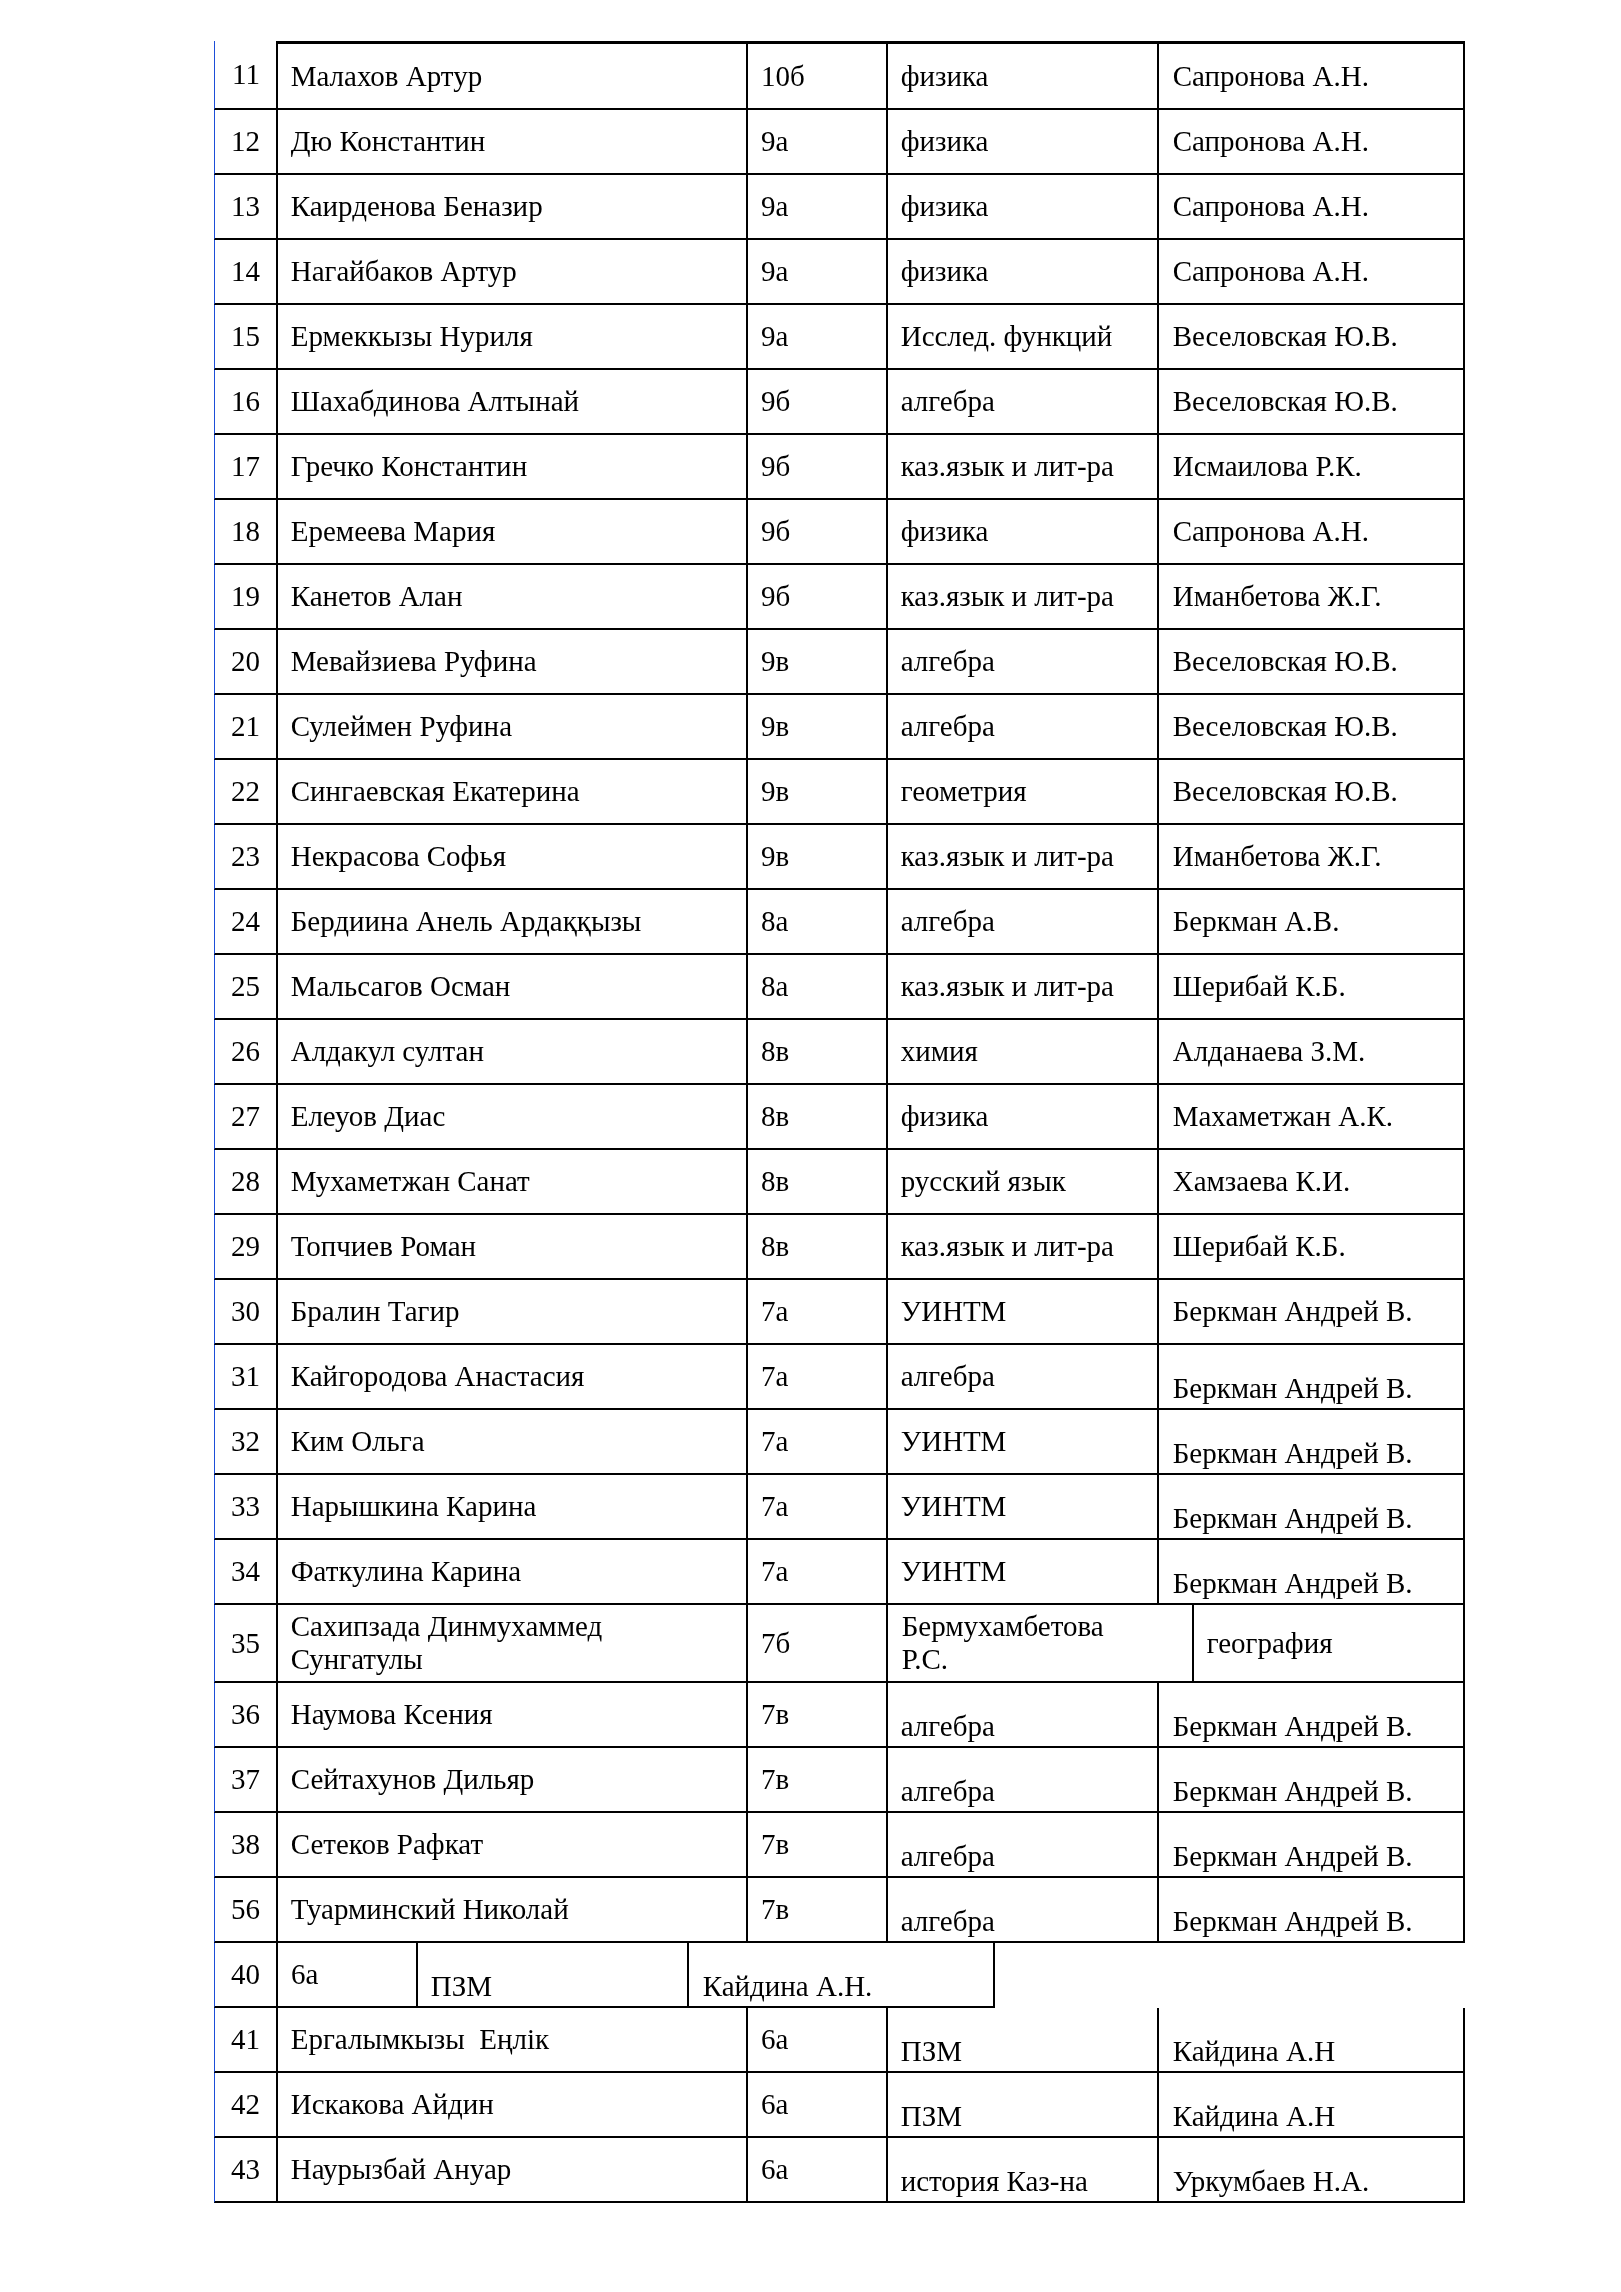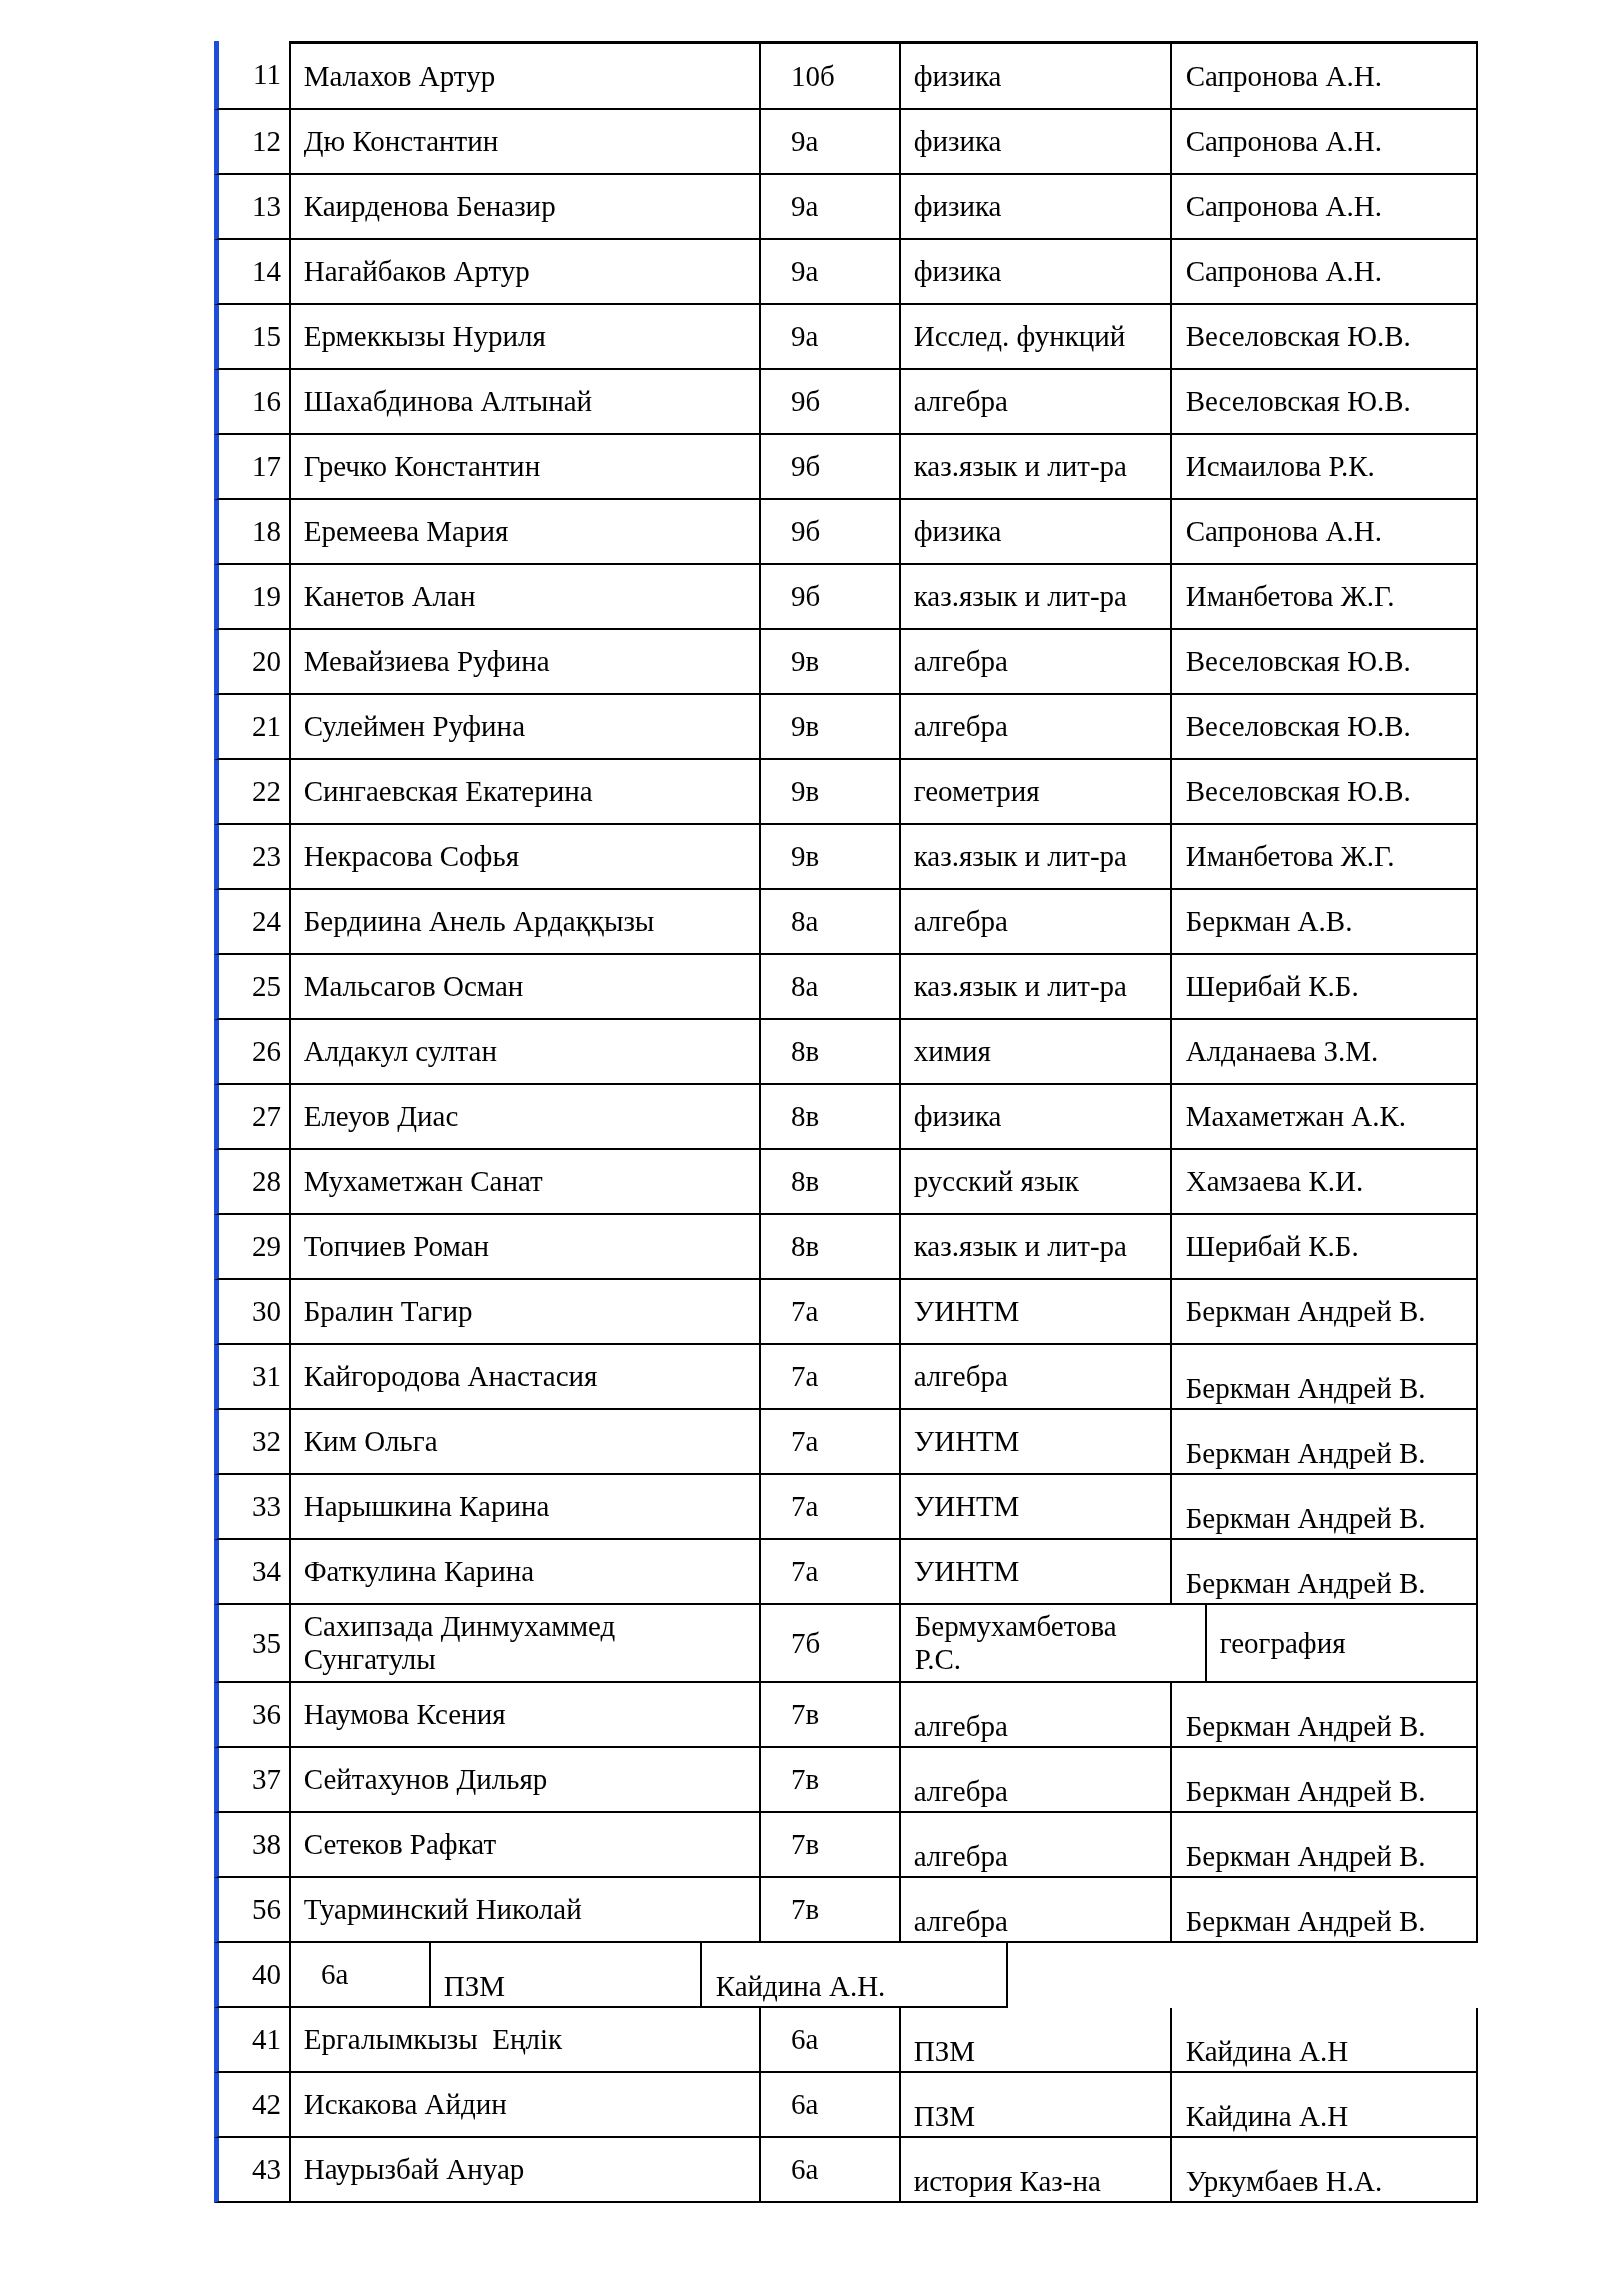--- a/index.html
+++ b/index.html
@@ -42,33 +42,33 @@
     overflow: hidden;
   }
   
   .row.first .cell {
     border-top: 3.9px solid #000;
   }
   .row.first .c-num {
     border-top: none;
   }
   .c-num {
-    width: 77px;
-    border-left: 5px solid #1d4ed8;
+    width: 64px;
+    border-left: 1px solid #1d4ed8;
     justify-content: flex-end;
-    padding-right: 8px;
+    padding-right: 16px;
   }
   .c-name {
     width: 470px;
     padding-left: 12.7px;
     padding-right: 7.8px;
   }
   .c-class {
     width: 140px;
-    padding-left: 30px;
+    padding-left: 13px;
   }
   .c-subject {
     width: 271px;
     padding-left: 12.7px;
     padding-right: 7.8px;
   }
   .c-teacher {
     width: 306px;
     padding-left: 13.7px;
     padding-right: 5.9px;

